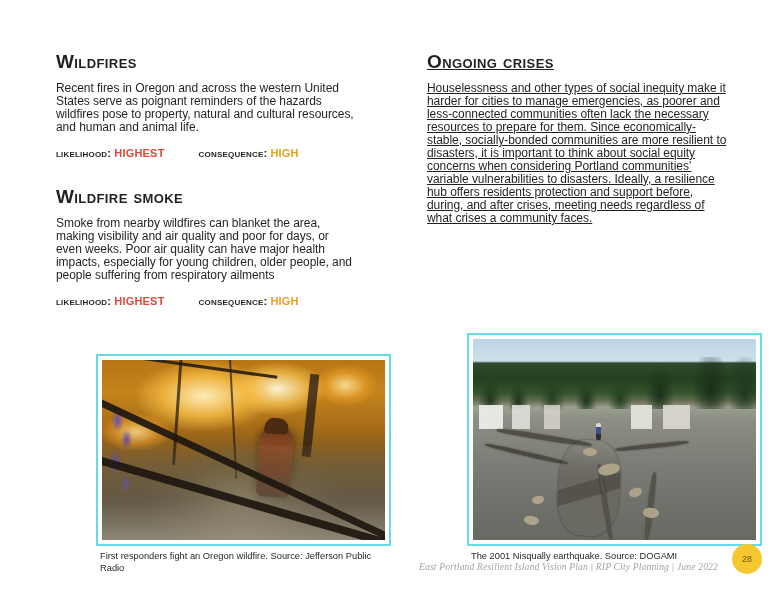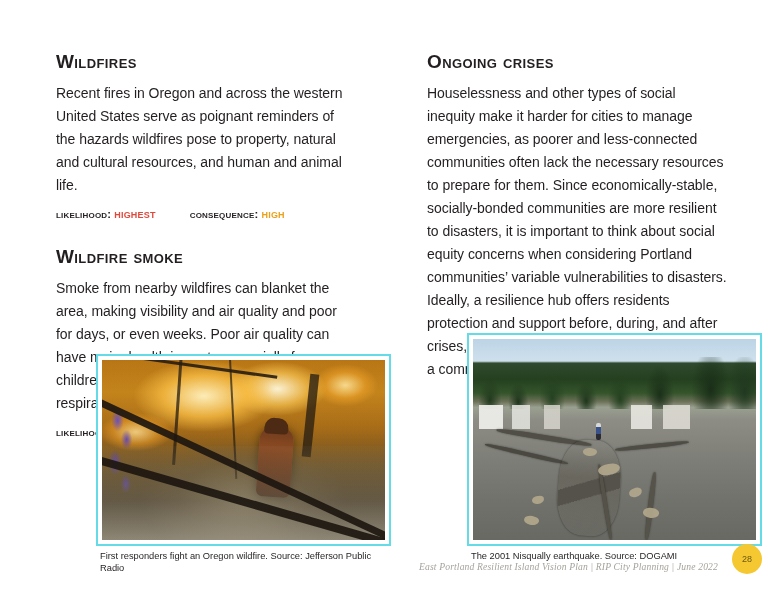--- a/index.html
+++ b/index.html
@@ -22,21 +22,21 @@
     background: #ffffff;
   }
 
   
   .col {
     position: absolute;
     top: 52px;
     width: 300px;
   }
   .col-left  { left: 56px; }
-  .col-right { left: 427px; }
+  .col-right { left: 427px; text-decoration: underline; }
 
   
   .section-heading {
     font-family: "Liberation Sans", sans-serif;
     font-weight: bold;
     font-size: 19px;
     letter-spacing: 0.4px;
     font-variant: small-caps;
     text-transform: lowercase;
     color: #231f20;
@@ -47,22 +47,22 @@
 
   
   .sc {
     font-variant: small-caps;
     text-transform: lowercase;
   }
 
   
   .body-text {
     font-family: "Liberation Sans", sans-serif;
-    font-size: 14px;
-    line-height: 23px;
+    font-size: 12px;
+    line-height: 13px;
     color: #231f20;
     margin: 0;
     letter-spacing: -0.05px;
   }
 
   
   .rating-row {
     margin-top: 9px;
     display: block;
     white-space: nowrap;
@@ -76,21 +76,21 @@
     font-weight: bold;
     font-size: 11.2px;
     font-variant: small-caps;
     text-transform: lowercase;
     letter-spacing: 0.2px;
     color: #231f20;
   }
   .rating-value {
     font-family: "Liberation Sans", sans-serif;
     font-weight: bold;
-    font-size: 13px;
+    font-size: 16px;
     font-variant: small-caps;
     text-transform: lowercase;
     letter-spacing: 0.2px;
     margin-left: 3px;
   }
   .val-highest { color: #e0483c; }
   .val-high    { color: #e9a11b; }
 
   
   .figure { position: absolute; }

